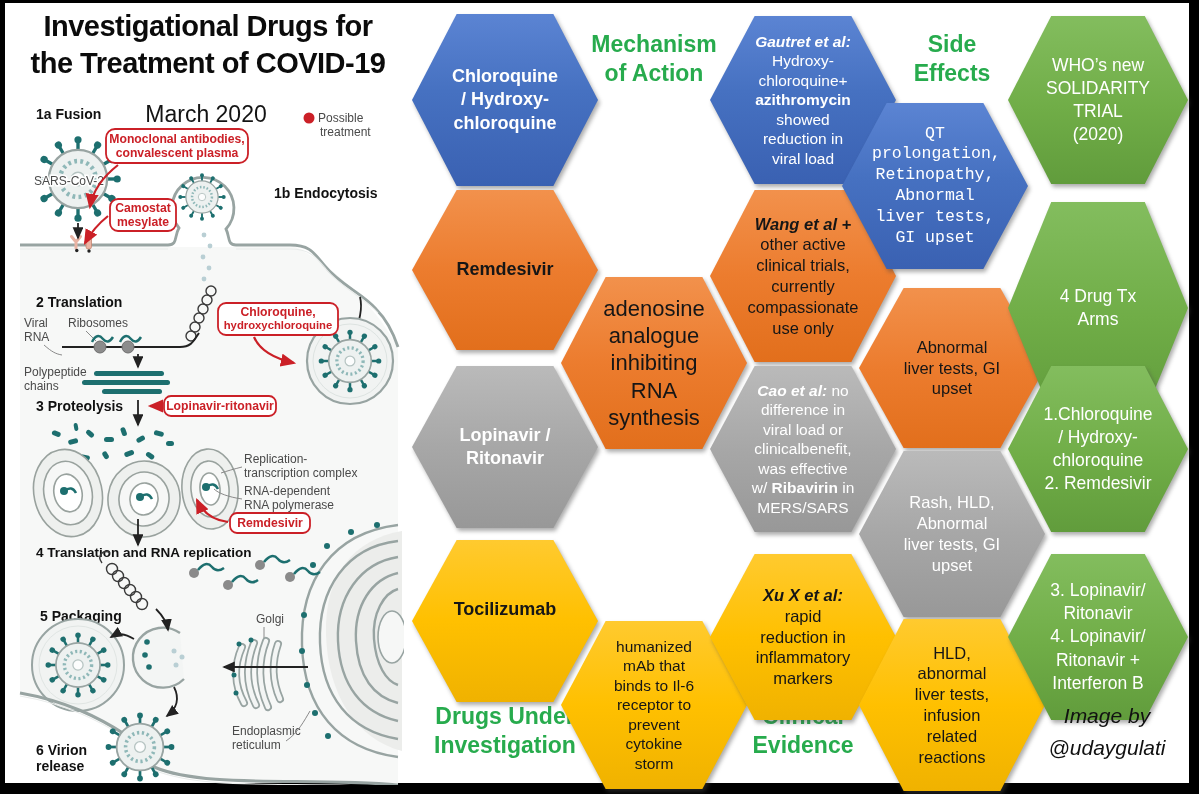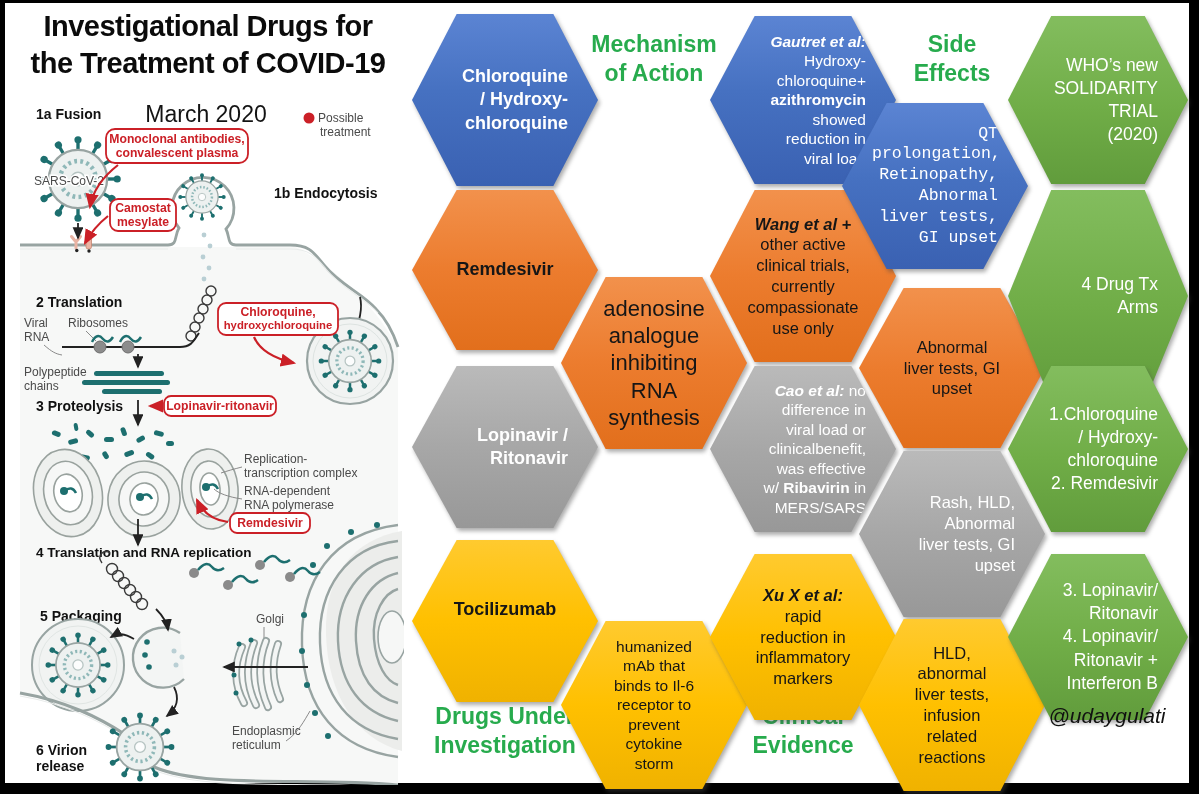--- a/index.html
+++ b/index.html
@@ -16,21 +16,21 @@
   .hex{position:absolute;filter:drop-shadow(2px 3px 2px rgba(70,70,70,.45));}
   .hex-in{width:100%;height:100%;box-sizing:border-box;
           clip-path:polygon(24% 0,76% 0,100% 50%,76% 100%,24% 100%,0 50%);
           display:flex;align-items:center;justify-content:center;text-align:center;
           padding:6px 30px;}
   .bg-blue  {background:linear-gradient(180deg,#5b84d3 0%,#4671c1 45%,#3a61b2 100%);}
   .bg-orange{background:linear-gradient(180deg,#f2914c 0%,#ec7c2e 50%,#e26f1c 100%);}
   .bg-gray  {background:linear-gradient(180deg,#bababa 0%,#a7a7a7 50%,#989898 100%);}
   .bg-yellow{background:linear-gradient(180deg,#ffca2f 0%,#ffc000 50%,#f0b200 100%);}
   .bg-green {background:linear-gradient(180deg,#83bd5e 0%,#70ad47 55%,#619c3c 100%);}
-  .t-white{color:#fff;text-align:right;} .t-black{color:#161616;}
+  .t-white{color:#fff;} .t-black{color:#161616;}
   .hx-t{width:100%;font-size:16.5px;line-height:1.26;}
   .hx-name{font-size:18px;font-weight:bold;line-height:1.3;}
   .hx-big{font-size:22px;line-height:1.24;}
   .hx-green{font-size:17.5px;line-height:1.32;}
   .up{align-items:flex-start;padding-top:58px;}
   .b{font-weight:bold;} .bi{font-weight:bold;font-style:italic;}
 
   .ghead{position:absolute;color:#27ab4d;font-weight:bold;font-size:23px;
          line-height:1.28;text-align:center;}
   .credit{position:absolute;font-style:italic;font-size:21px;line-height:1.5;
@@ -495,33 +495,34 @@
     <div class="hex-in bg-yellow t-black">
         <div class="hx-t">HLD,<br>abnormal<br>liver tests,<br>infusion<br>related<br>reactions</div>
       </div>
   </div>
 
   <div class="hex" style="left:1008px;top:16px;width:180px;height:168px;">
     <div class="hex-in bg-green t-white">
         <div class="hx-t hx-green">WHO’s new<br>SOLIDARITY<br>TRIAL<br>(2020)</div>
       </div>
   </div>
-  <div class="hex" style="left:1008px;top:190px;width:180px;height:212px;">
+  <div class="hex" style="left:1008px;top:202px;width:180px;height:212px;">
     <div class="hex-in bg-green t-white">
         <div class="hx-t hx-green">4 Drug Tx<br>Arms</div>
       </div>
   </div>
   <div class="hex" style="left:1008px;top:366px;width:180px;height:166px;">
     <div class="hex-in bg-green t-white">
         <div class="hx-t hx-green">1.Chloroquine<br>/ Hydroxy-<br>chloroquine<br>2. Remdesivir</div>
       </div>
   </div>
   <div class="hex" style="left:1008px;top:554px;width:180px;height:166px;">
     <div class="hex-in bg-green t-white">
         <div class="hx-t hx-green">3. Lopinavir/<br>Ritonavir<br>4. Lopinavir/<br>Ritonavir +<br>Interferon B</div>
       </div>
   </div>
 
   <div class="credit" style="left:1022px;top:700px;width:170px;">
+    <div>Image by</div>
     <div>@udaygulati</div>
   </div>
 
 </div>
 
 </body></html>

